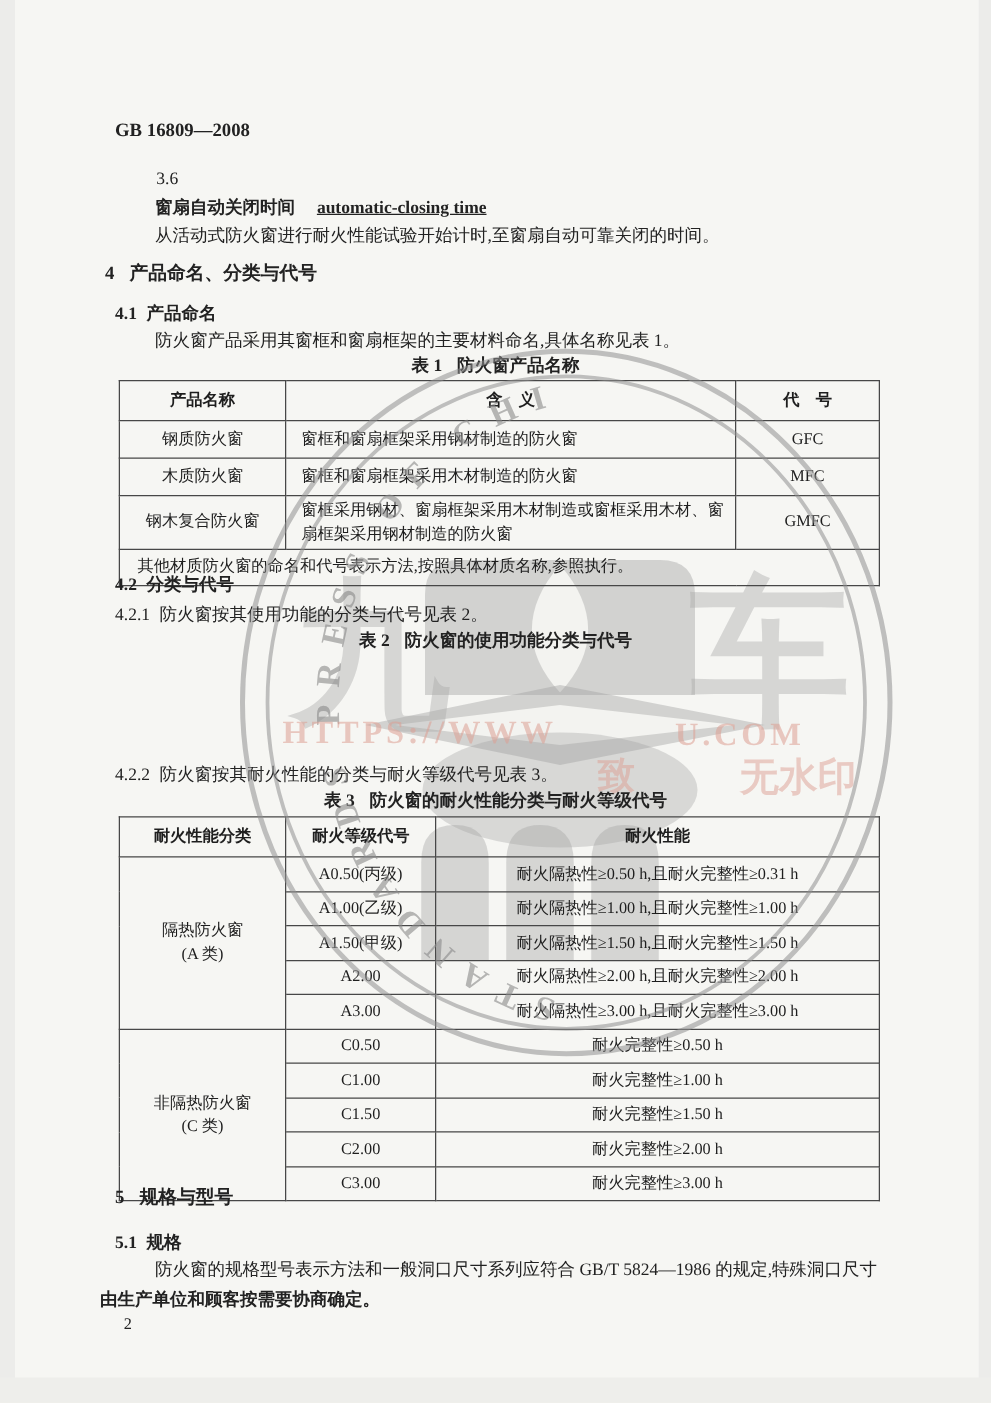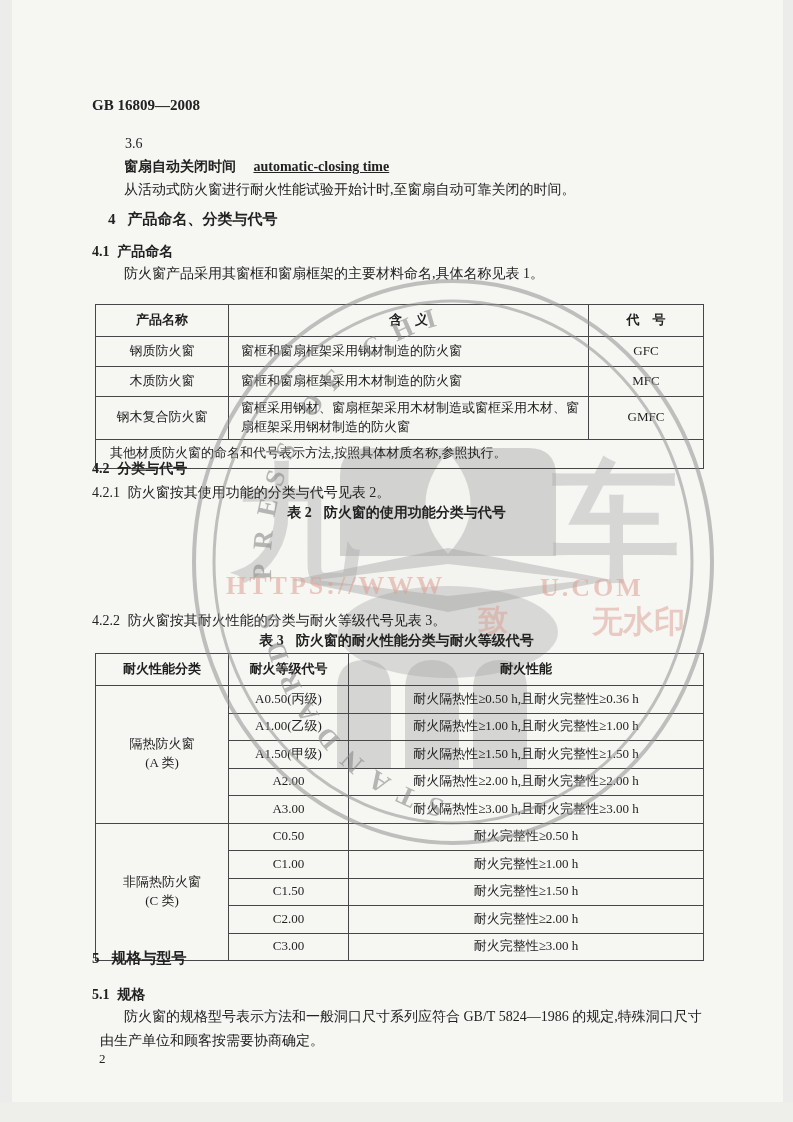--- a/index.html
+++ b/index.html
@@ -56,29 +56,32 @@
 
     <div class="abs b fs15" style="left:92px;top:95px;">GB 16809—2008</div>
 
     <div class="abs fs14" style="left:92px;top:133px;margin-left:33px;">3.6</div>
     <div class="abs fs14" style="left:124px;top:156px;">
       <span class="b">窗扇自动关闭时间</span>
       <span class="b" style="margin-left:1em;text-decoration:underline;">automatic-closing time</span>
     </div>
     <div class="abs fs14" style="left:124px;top:179px;text-align:right;">从活动式防火窗进行耐火性能试验开始计时,至窗扇自动可靠关闭的时间。</div>
 
-    <div class="abs b fs15" style="left:108px;top:209px;">
+    <div class="abs b fs15" style="left:84px;top:209px;">
       <span class="num">4</span><span>产品命名、分类与代号</span>
     </div>
 
     <div class="abs b fs14" style="left:92px;top:241px;">
       <span class="num-s">4.1</span><span>产品命名</span>
     </div>
     <div class="abs fs14" style="left:124px;top:263px;">防火窗产品采用其窗框和窗扇框架的主要材料命名,具体名称见表 1。</div>
 
+    <div class="abs caption" style="left:0;top:284px;">
+      <span class="cap-label">表 1</span><span>防火窗产品名称</span>
+    </div>
 
     <table class="tbl t1 abs" style="left:95px;top:304px;width:608px;">
       <colgroup>
           <col style="width:133px">
           <col style="width:360px">
           <col style="width:115px">
         </colgroup>
       <tbody>
           <tr class="hdr">
         <td style="height:27px">产品名称</td>
@@ -137,21 +140,21 @@
         <td style="height:27px">耐火性能分类</td>
         <td>耐火等级代号</td>
         <td>耐火性能</td>
       </tr>
       <tr>
         <td rowspan="5">
           <div>隔热防火窗</div>
           <div>(A 类)</div>
         </td>
         <td style="height:22.5px">A0.50(丙级)</td>
-        <td>耐火隔热性≥0.50 h,且耐火完整性≥0.36 h</td>
+        <td>耐火隔热性≥0.50 h,且耐火完整性≥0.31 h</td>
       </tr>
       <tr>
         <td style="height:22.5px">A1.00(乙级)</td>
         <td>耐火隔热性≥1.00 h,且耐火完整性≥1.00 h</td>
       </tr>
       <tr>
         <td style="height:22.5px">A1.50(甲级)</td>
         <td>耐火隔热性≥1.50 h,且耐火完整性≥1.50 h</td>
       </tr>
       <tr>
@@ -189,21 +192,21 @@
     </tbody>
       </table>
 
     <div class="abs b fs15" style="left:92px;top:948px;">
       <span class="num">5</span><span>规格与型号</span>
     </div>
     <div class="abs b fs14" style="left:92px;top:984px;">
       <span class="num-s">5.1</span><span>规格</span>
     </div>
     <div class="abs fs14" style="left:124px;top:1006px;">防火窗的规格型号表示方法和一般洞口尺寸系列应符合 GB/T 5824—1986 的规定,特殊洞口尺寸</div>
-    <div class="abs fs14" style="left:100px;top:1030px;">由生产单位和顾客按需要协商确定。</div>
+    <div class="abs fs14" style="left:80px;top:1030px;font-weight:bold;">由生产单位和顾客按需要协商确定。</div>
 
     <div class="abs pagenum" style="left:99px;top:1051px;">2</div>
   </div>
 
   <svg class="wm wm-over" viewBox="0 0 793 1122">
     <g>
       <ellipse cx="453" cy="562" rx="259" ry="281" fill="none" stroke="#8f8f8f" stroke-width="4" opacity="0.55"></ellipse>
       <ellipse cx="453" cy="562" rx="239" ry="261" fill="none" stroke="#8f8f8f" stroke-width="3" opacity="0.55"></ellipse>
       <path id="stampArc" d="M 453 802 A 222 244 0 0 1 453 322" fill="none"></path>
       <text font-size="27" font-weight="bold" fill="#8a8a8a" opacity="0.6" letter-spacing="7">

